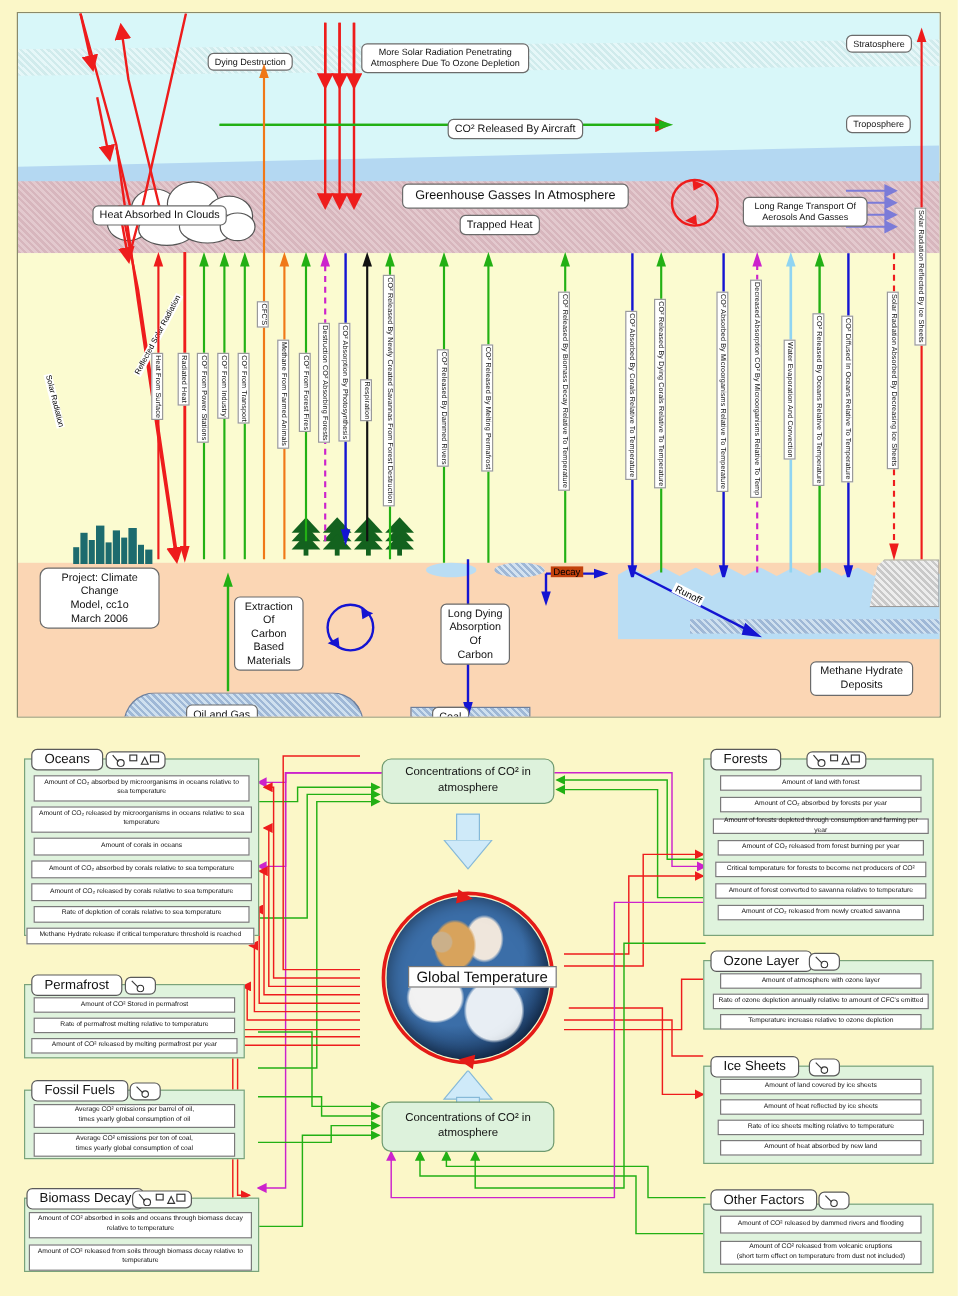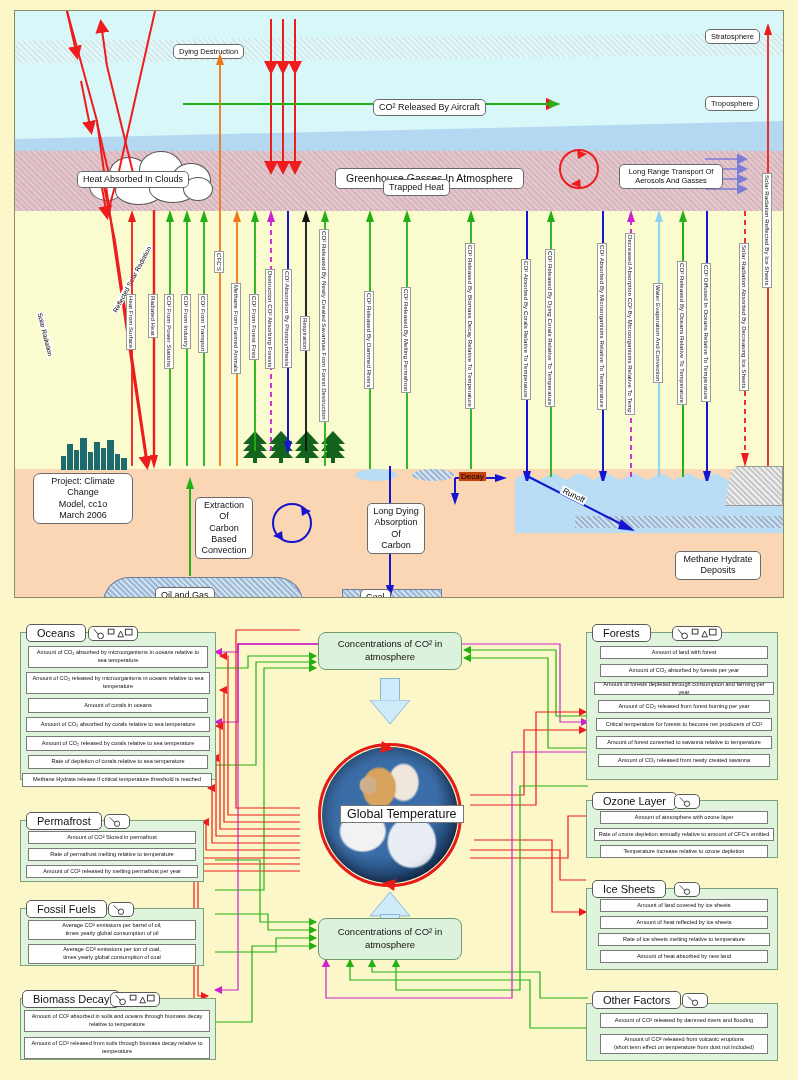--- a/index.html
+++ b/index.html
@@ -283,33 +283,35 @@
       <line x1="440" y1="467" x2="440" y2="486" stroke="#1414d2" stroke-width="2"></line>
       <polygon points="436,482 440,494 444,482" fill="#1414d2"></polygon>
 
       <line x1="512" y1="465" x2="614" y2="517" stroke="#1414d2" stroke-width="2"></line>
       <polygon points="606,508 620,520 603,518" fill="#1414d2"></polygon>
     </svg>
 
     <div class="cap" style="left:690px; top:18px;">Stratosphere</div>
     <div class="cap" style="left:690px; top:85px;">Troposphere</div>
     <div class="cap" style="left:158px; top:33px;">Dying Destruction</div>
-    <div class="cap big" style="left:320px; top:142px;margin-top:15px;">Greenhouse Gasses In Atmosphere</div>
+    <div class="cap wrap" style="left:286px; top:25px; width:140px; white-space:pre-line;">More Solar Radiation Penetrating
+Atmosphere Due To Ozone Depletion</div>
+    <div class="cap big" style="left:320px; top:142px;">Greenhouse Gasses In Atmosphere</div>
     <div class="cap med" style="left:368px; top:168px;">Trapped Heat</div>
     <div class="cap med" style="left:62px; top:160px;">Heat Absorbed In Clouds</div>
     <div class="cap wrap" style="left:604px; top:153px; width:104px; white-space:pre-line;">Long Range Transport  Of
 Aerosols And Gasses</div>
     <div class="cap med" style="left:358px; top:88px; background:#fff;">CO² Released By Aircraft</div>
 
     <div class="cap med wrap" style="left:18px; top:462px; width:100px; white-space:pre-line; border-radius:7px;">Project: Climate Change
 Model, cc1o
 March 2006</div>
     <div class="cap med wrap" style="left:180px; top:486px; width:58px; white-space:pre-line;">Extraction Of
 Carbon Based
-Convection</div>
+Materials</div>
     <div class="cap med wrap" style="left:352px; top:492px; width:58px; white-space:pre-line;">Long Dying
 Absorption Of
 Carbon</div>
     <div class="cap med wrap" style="left:660px; top:540px; width:86px; white-space:pre-line;">Methane Hydrate
 Deposits</div>
     <div class="cap med" style="left:140px; top:576px;">Oil and Gas</div>
     <div class="cap med" style="left:345px; top:578px;">Coal</div>
     <div style="position:absolute;left:444px;top:461px;font-size:8px;background:#c2410c;padding:0 2px;">Decay</div>
     <div style="position:absolute;left:545px;top:480px;font-size:8px;background:#fff;padding:0 2px;transform:rotate(27deg);">Runoff</div>
 

